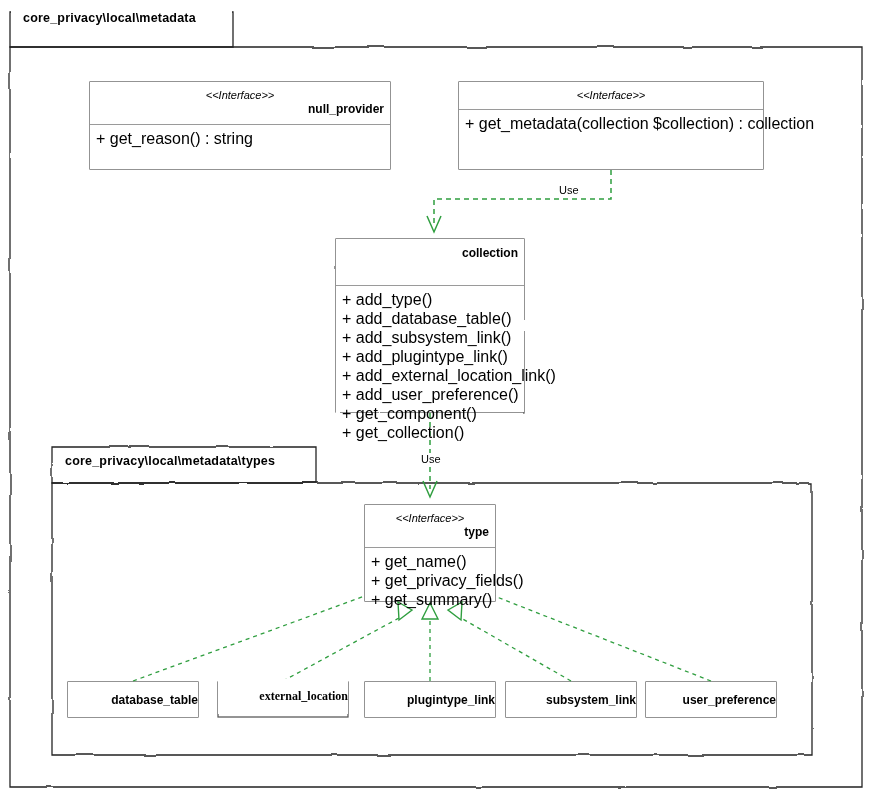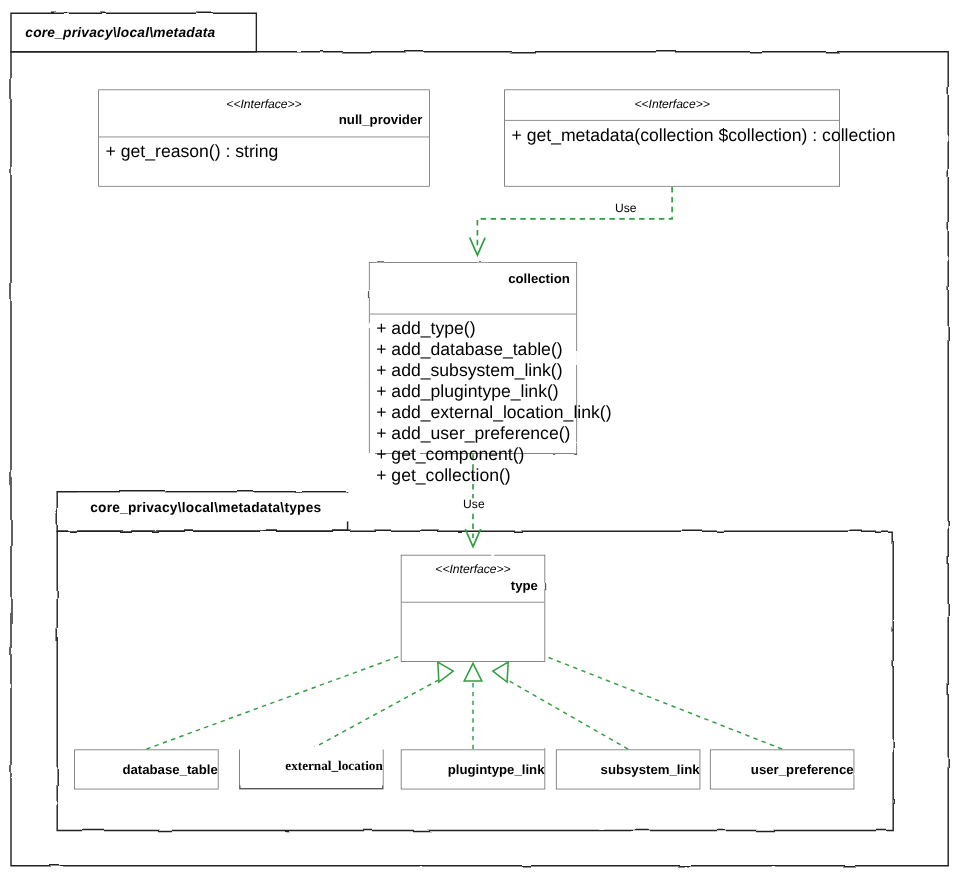--- a/index.html
+++ b/index.html
@@ -181,25 +181,25 @@
     <g>
       <path d="M571,681 L461,618" fill="none" stroke="#2f9e3f" stroke-width="1.3" stroke-dasharray="4,4"></path>
       <path d="M462,602 L461,620 L448,610 Z" fill="#ffffff" stroke="#2f9e3f" stroke-width="1.4" stroke-linejoin="miter"></path>
     </g>
     <g>
       <path d="M711,681 L479,590" fill="none" stroke="#2f9e3f" stroke-width="1.3" stroke-dasharray="4,4"></path>
       <path d="M479,575 L478,592 L464,581 Z" fill="#ffffff" stroke="#2f9e3f" stroke-width="1.4" stroke-linejoin="miter"></path>
     </g>
   </svg>
 
-  <div class="pkg-tab" style="left:11px; top:13px; width:221px; height:33px;font-style:italic;">
+  <div class="pkg-tab" style="left:11px; top:1px; width:221px; height:33px;">
     <span>core_privacy\local\metadata</span>
   </div>
 
-  <div class="pkg-tab" style="left:70px; top:448px; width:262px; height:26px;">
+  <div class="pkg-tab" style="left:53px; top:448px; width:262px; height:26px;">
     <span>core_privacy\local\metadata\types</span>
   </div>
 
   <div class="uml-box" style="left:90px; top:82px; width:300px; height:87px;">
     <div class="uml-head with-divider">
       <span class="stereotype">&lt;&lt;Interface&gt;&gt;</span>
       <span class="cls-name">null_provider</span>
     </div>
     <div class="uml-body">
       <span class="member">+ get_reason() : string</span>
@@ -229,20 +229,25 @@
       <span class="member">+ get_component()</span>
       <span class="member">+ get_collection()</span>
     </div>
   </div>
 
   <div class="uml-box" style="left:365px; top:505px; width:130px; height:96px;">
     <div class="uml-head with-divider">
       <span class="stereotype">&lt;&lt;Interface&gt;&gt;</span>
       <span class="cls-name">type</span>
     </div>
+    <div class="uml-body">
+      <span class="member">+ get_name()</span>
+      <span class="member">+ get_privacy_fields()</span>
+      <span class="member">+ get_summary()</span>
+    </div>
   </div>
 
   <div class="uml-box simple" style="left:68px; top:682px; width:130px; height:35px;">
     <span class="cls-name">database_table</span>
   </div>
 
   <div class="uml-box simple" style="left:218px; top:679px; width:130px; height:35px;font-family:Liberation Serif, serif;">
     <span class="cls-name">external_location</span>
   </div>
 

